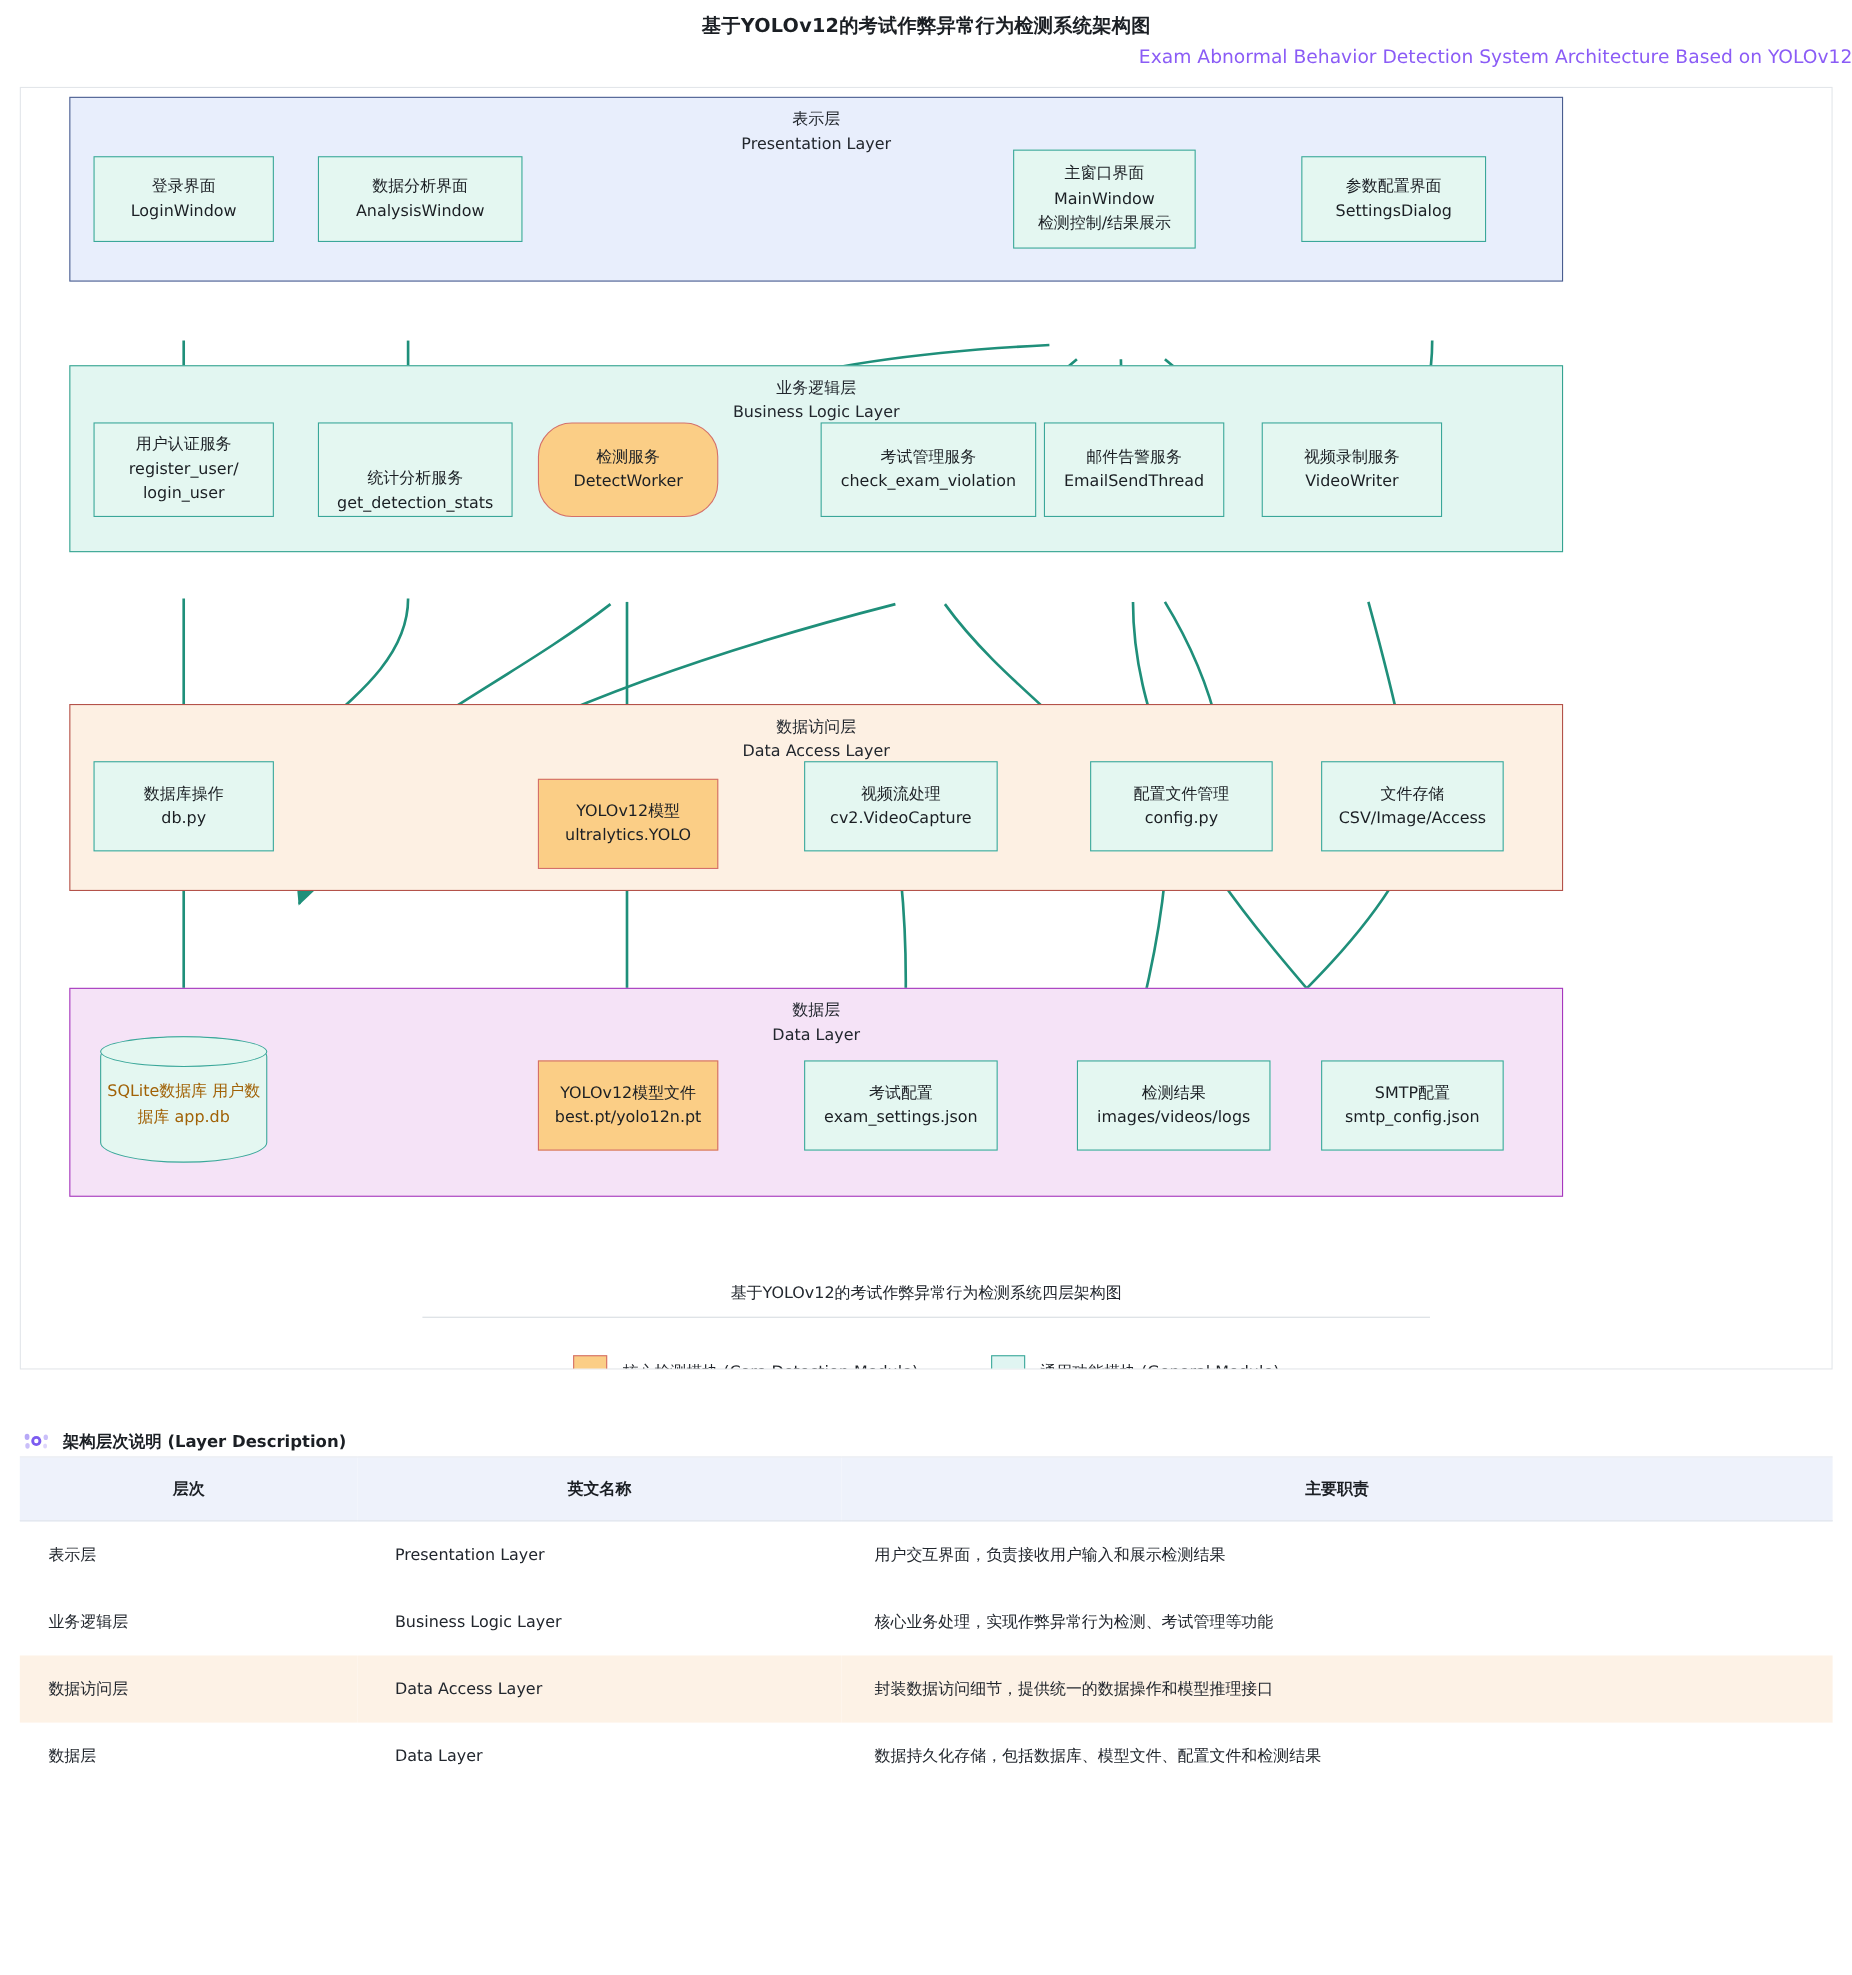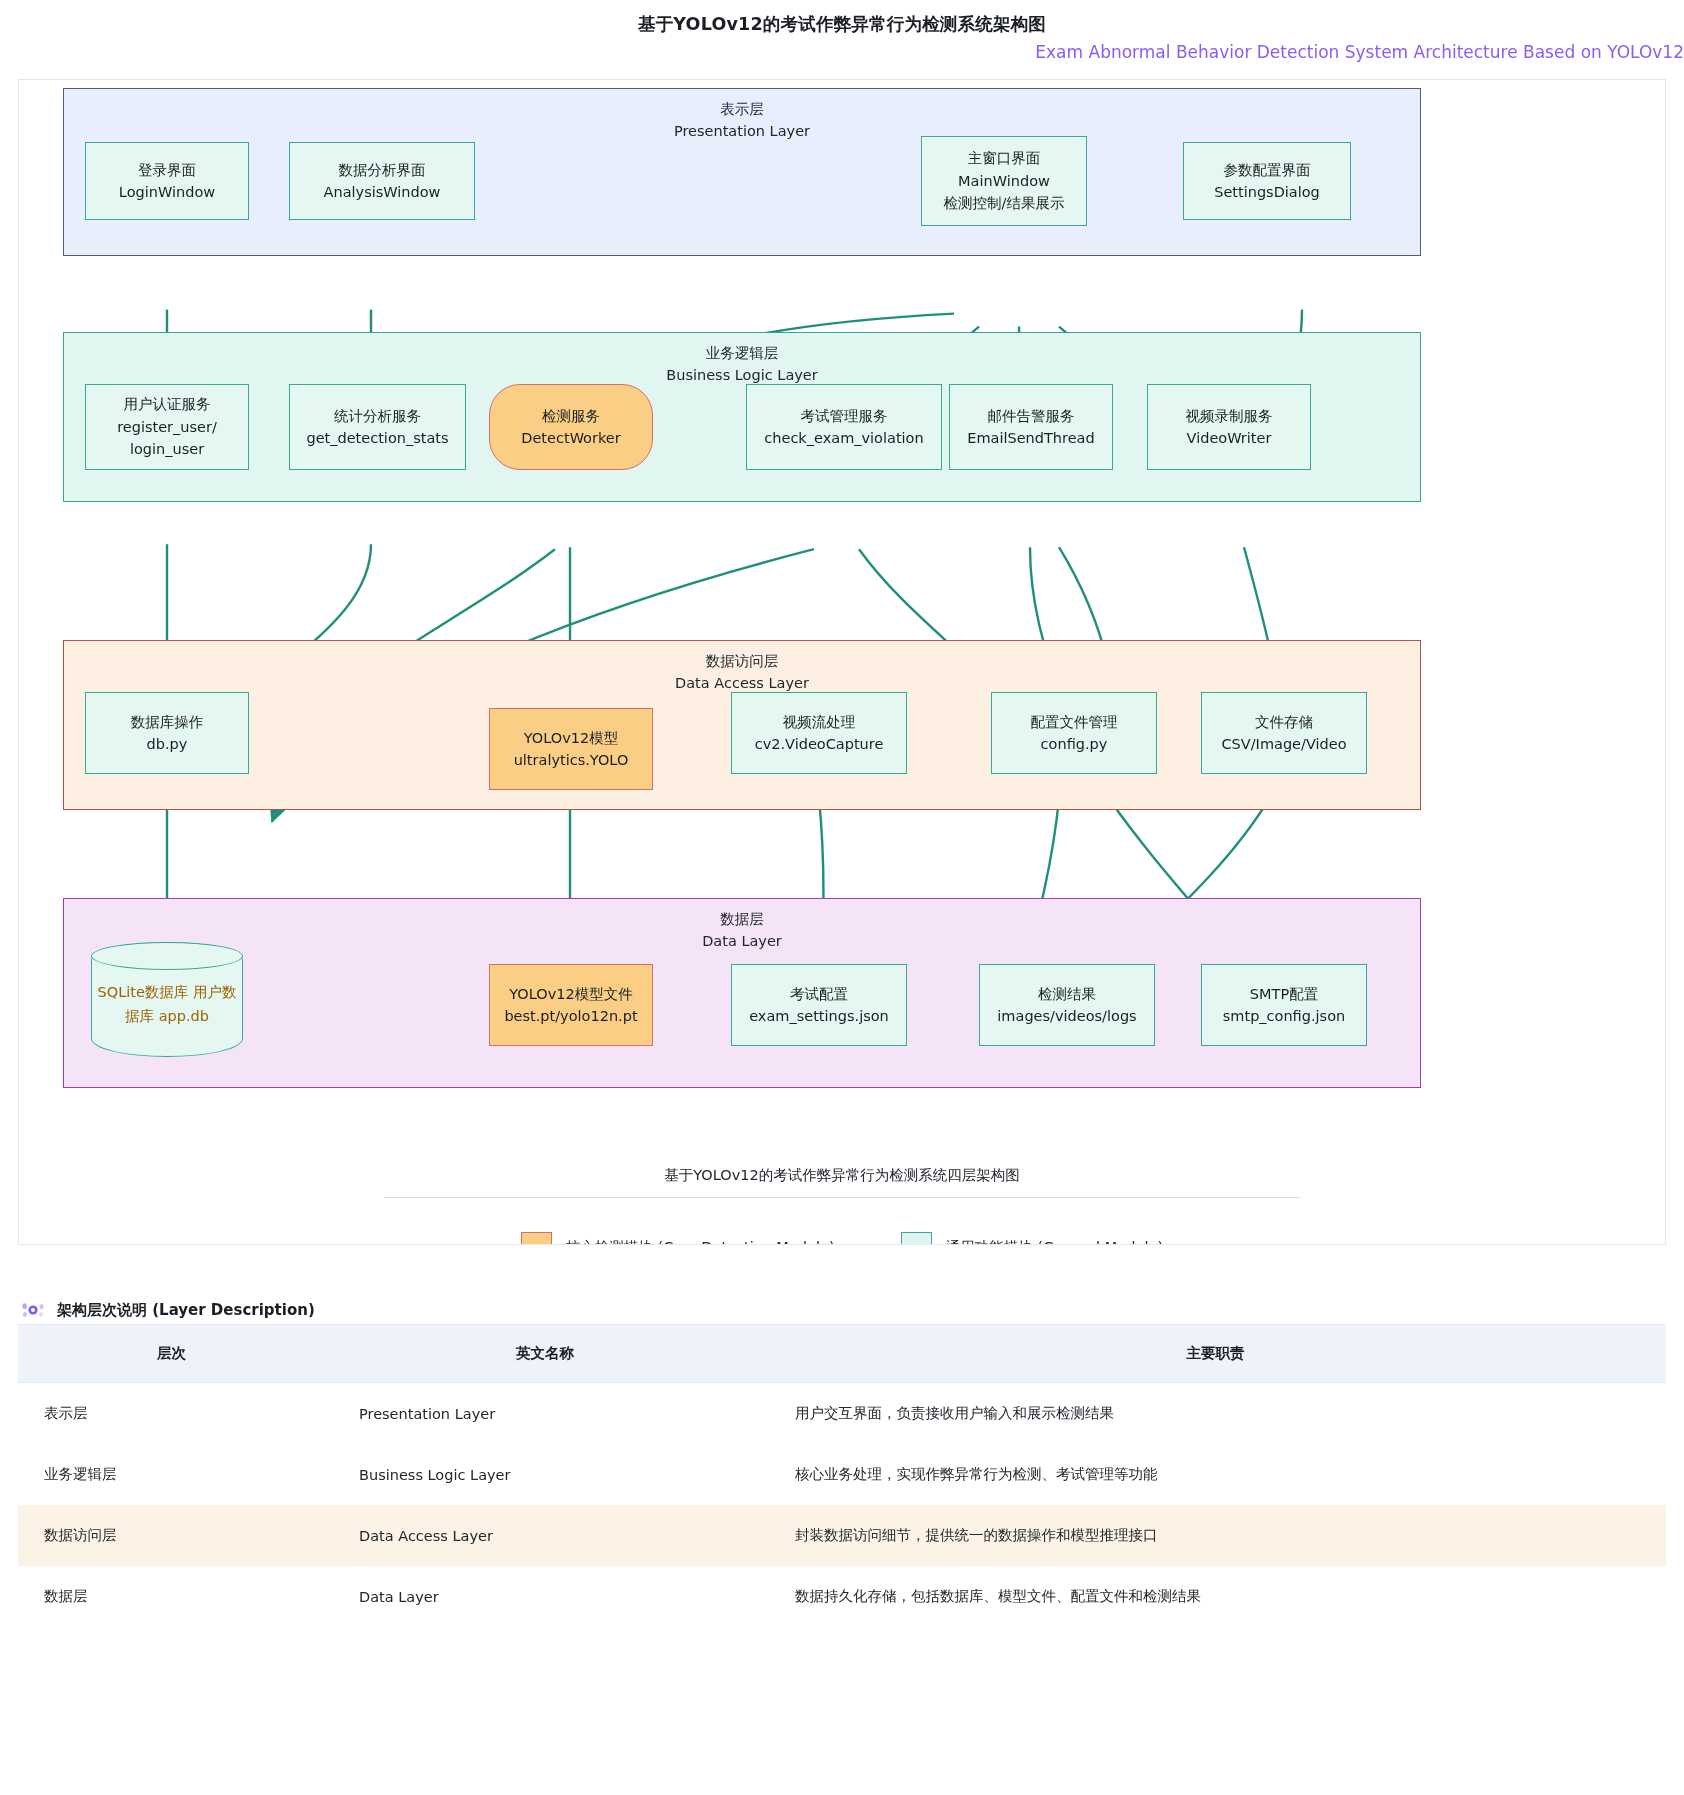--- a/index.html
+++ b/index.html
@@ -230,21 +230,21 @@
           <span class="en">Business Logic Layer</span>
         </div>
       </div>
 
       <div class="node" style="left:66px; top:304px; width:164px; height:86px;">
         <span>用户认证服务</span>
         <span>register_user/</span>
         <span>login_user</span>
       </div>
 
-      <div class="node" style="left:270px; top:304px; width:177px; height:86px;">
+      <div class="node" style="left:270px; top:304px; width:177px; height:86px;justify-content:flex-end;">
         <span>统计分析服务</span>
         <span>get_detection_stats</span>
       </div>
 
       <div class="node core" style="left:470px; top:304px; width:164px; height:86px;border-radius:31px;">
         <span>检测服务</span>
         <span>DetectWorker</span>
       </div>
 
       <div class="node" style="left:727px; top:304px; width:196px; height:86px;">
@@ -284,21 +284,21 @@
         <span>cv2.VideoCapture</span>
       </div>
 
       <div class="node" style="left:972px; top:612px; width:166px; height:82px;">
         <span>配置文件管理</span>
         <span>config.py</span>
       </div>
 
       <div class="node" style="left:1182px; top:612px; width:166px; height:82px;">
         <span>文件存储</span>
-        <span>CSV/Image/Video</span>
+        <span>CSV/Image/Access</span>
       </div>
 
       <div class="band band-data" style="left:44px; top:818px; width:1358px; height:190px;">
         <div class="band-label">
           <span>数据层</span>
           <span class="en">Data Layer</span>
         </div>
       </div>
 
       <div class="cylinder" style="left:72px; top:862px; width:152px; height:115px;">

